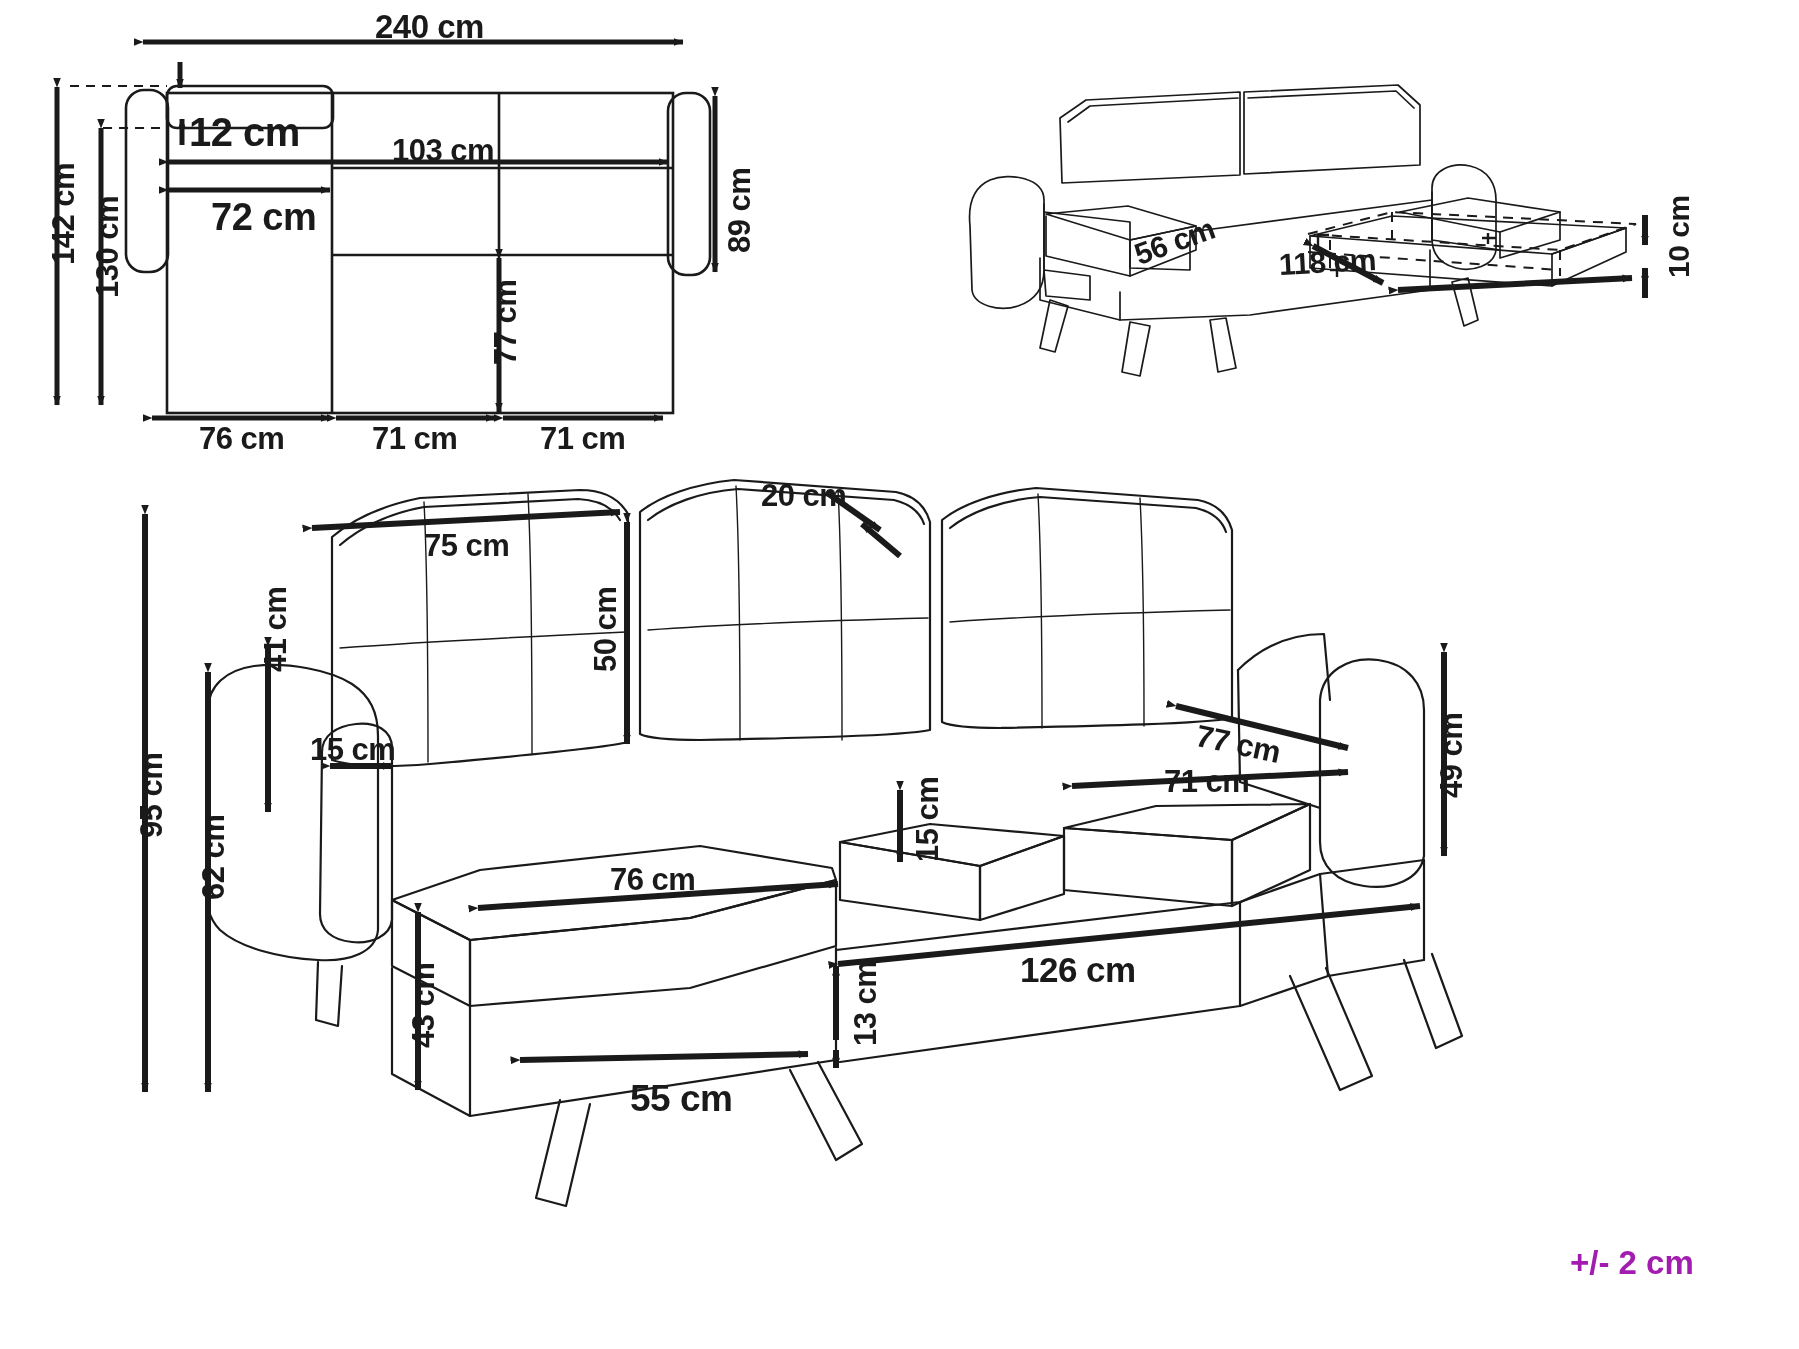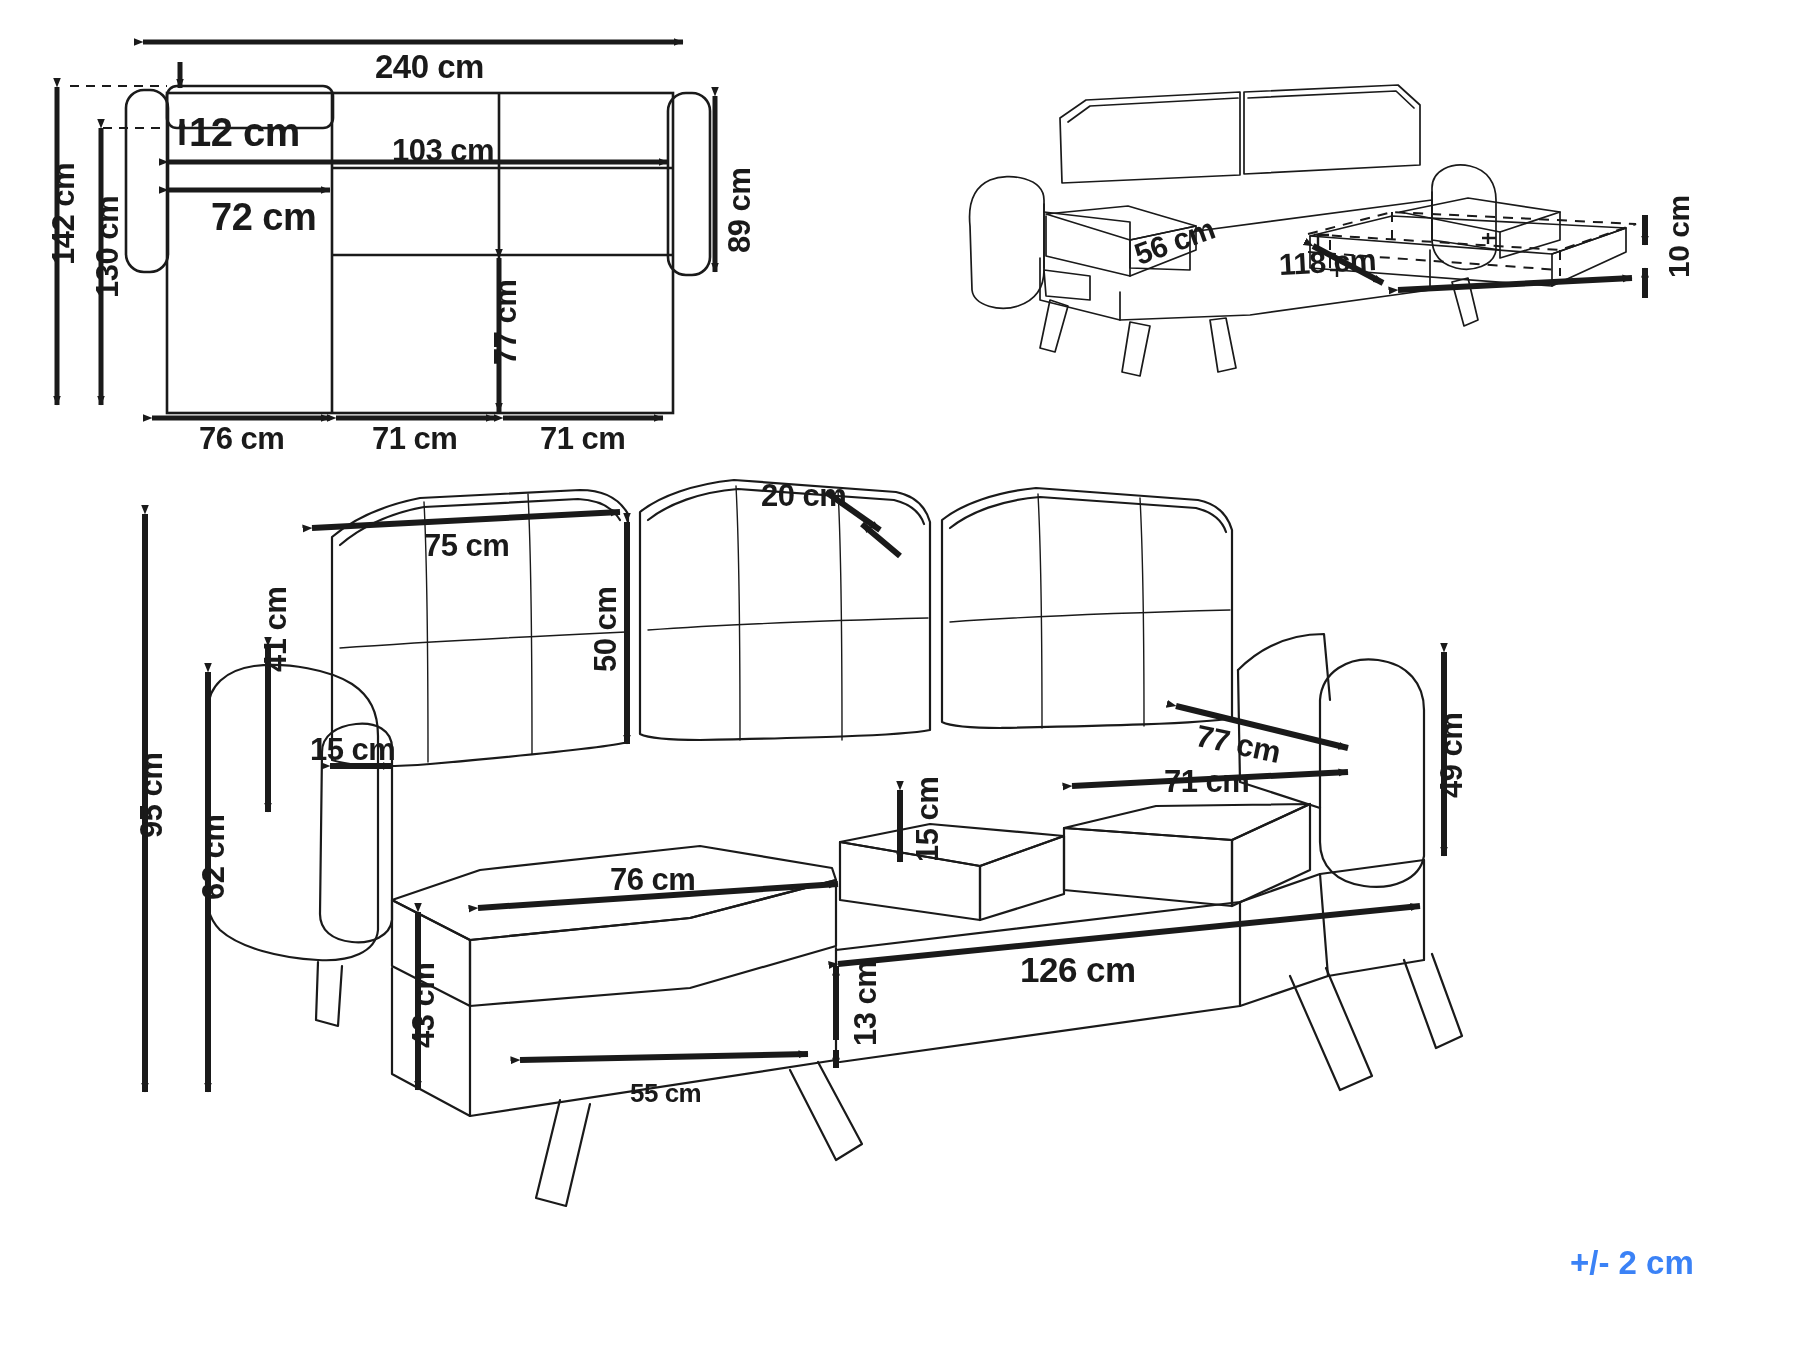--- a/index.html
+++ b/index.html
@@ -33,21 +33,21 @@
     letter-spacing: -0.5px;
   }
   .vert {
     transform-origin: left top;
     transform: rotate(-90deg);
   }
   .tol {
     position: absolute;
     font-family: "Liberation Sans", sans-serif;
     font-weight: bold;
-    color: #3b82f6;
+    color: #a21caf;
     white-space: nowrap;
     text-align: right;
   }
 </style>
 </head>
 <body>
 
 <div id="sheet">
 
   <svg class="layer" viewBox="0 0 1799 1349">
@@ -258,21 +258,21 @@
 
       <line x1="520" y1="1060" x2="808" y2="1054" marker-start="url(#ah)" marker-end="url(#ah)"></line>
 
       <line x1="836" y1="1040" x2="836" y2="966" marker-end="url(#ah)"></line>
       <line x1="836" y1="1068" x2="836" y2="1050" marker-end="url(#ah)"></line>
 
       <line x1="838" y1="964" x2="1420" y2="906" marker-start="url(#ah)" marker-end="url(#ah)"></line>
     </g>
   </svg>
 
-  <div class="dimlabel" style="left:375px; top:8px; font-size:33px;margin-top:40px;">240 cm</div>
+  <div class="dimlabel" style="left:375px; top:8px; font-size:33px;">240 cm</div>
 
   <div class="dimlabel" style="left:189px; top:110px; font-size:40px;">12 cm</div>
 
   <div class="dimlabel" style="left:392px; top:133px; font-size:31px;">103 cm</div>
 
   <div class="dimlabel" style="left:211px; top:196px; font-size:38px;">72 cm</div>
 
   <div class="dimlabel vert" style="left:46px; top:265px; font-size:31px;">142 cm</div>
 
   <div class="dimlabel vert" style="left:90px; top:298px; font-size:31px;">130 cm</div>
@@ -312,21 +312,21 @@
   <div class="dimlabel" style="left:1200px; top:718px; font-size:31px; transform:rotate(12deg); transform-origin:left top;">77 cm</div>
 
   <div class="dimlabel" style="left:1164px; top:764px; font-size:31px;">71 cm</div>
 
   <div class="dimlabel vert" style="left:1434px; top:798px; font-size:31px;">49 cm</div>
 
   <div class="dimlabel" style="left:610px; top:862px; font-size:31px;">76 cm</div>
 
   <div class="dimlabel vert" style="left:406px; top:1048px; font-size:31px;">43 cm</div>
 
-  <div class="dimlabel" style="left:630px; top:1078px; font-size:26px;">55 cm</div>
+  <div class="dimlabel" style="left:630px; top:1078px; font-size:37px;">55 cm</div>
 
   <div class="dimlabel vert" style="left:848px; top:1046px; font-size:31px;">13 cm</div>
 
   <div class="dimlabel" style="left:1020px; top:950px; font-size:35px;">126 cm</div>
 
   <div class="tol" style="left:1570px; top:1244px; font-size:33px;">+/- 2 cm</div>
 
 </div>
 
 </body></html>

